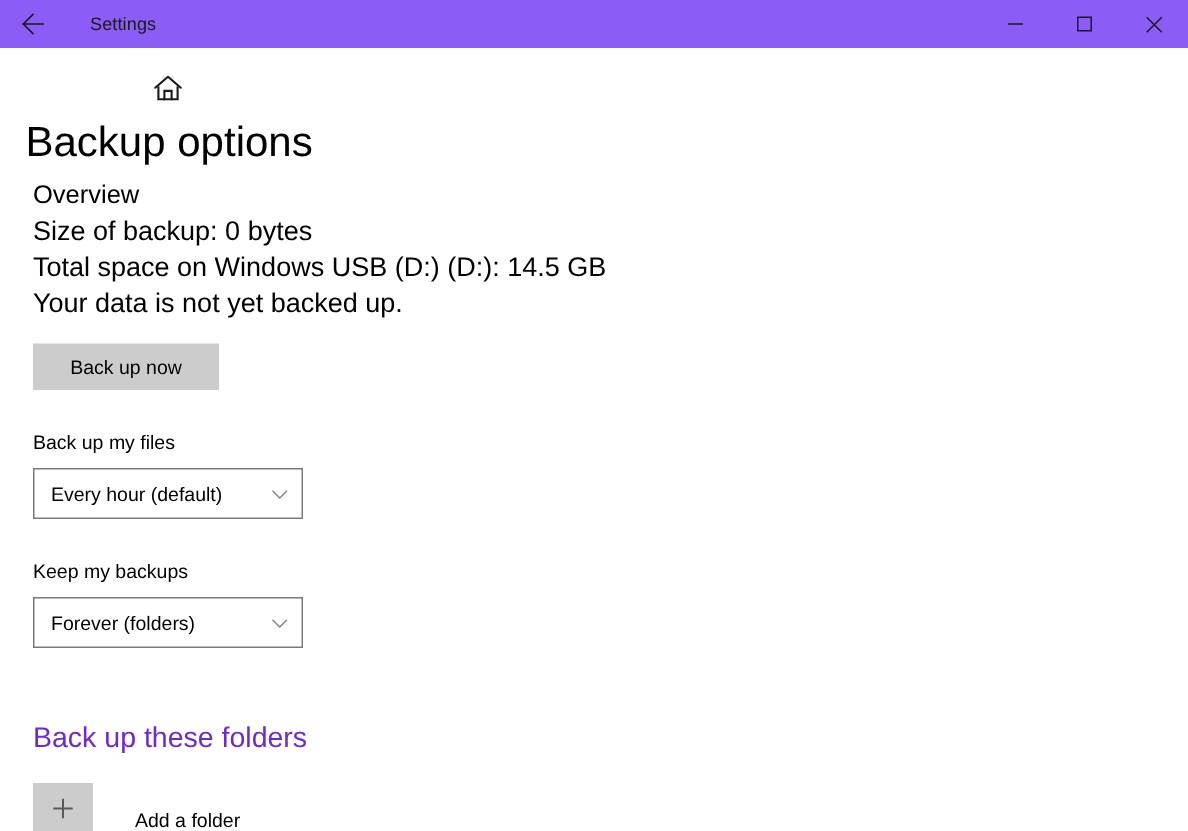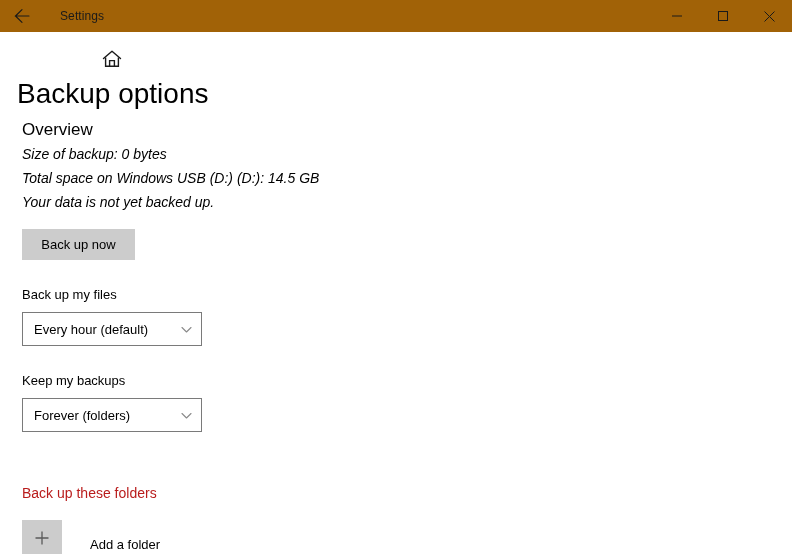--- a/index.html
+++ b/index.html
@@ -15,21 +15,21 @@
     overflow: hidden;
     position: relative;
   }
 
   
   .titlebar {
     position: absolute;
     left: 0; top: 0;
     width: 792px;
     height: 32px;
-    background: #a16207;
+    background: #8b5cf6;
     display: flex;
     align-items: center;
   }
   .back-btn {
     width: 40px;
     height: 32px;
     display: flex;
     align-items: center;
     justify-content: center;
     margin-left: 2px;
@@ -87,32 +87,31 @@
     width: 740px;
   }
   .section-heading {
     font-size: 17px;
     font-weight: 400;
     color: #000000;
     line-height: 24px;
     margin: 0;
   }
   .info-line {
-    font-size: 14px;
+    font-size: 18px;
     color: #000000;
     line-height: 18px;
     margin: 0;
-    font-style: italic;
   }
   .info-line.first { margin-top: 3px; }
   .info-line.spaced { margin-top: 6px; }
 
   .primary-button {
     margin-top: 18px;
-    width: 113px;
+    width: 124px;
     height: 31px;
     background: #cccccc;
     border: none;
     font-family: "Liberation Sans", sans-serif;
     font-size: 13px;
     color: #000000;
     display: flex;
     align-items: center;
     justify-content: center;
     padding: 0;
@@ -140,23 +139,23 @@
     font-size: 13px;
     color: #000000;
   }
   .dropdown-chevron {
     display: flex;
     align-items: center;
   }
 
   .folders-heading {
     margin-top: 48px;
-    font-size: 14px;
+    font-size: 19px;
     font-weight: 400;
-    color: #b91c1c;
+    color: #6d28d9;
     line-height: 26px;
   }
   .add-folder-row {
     margin-top: 14px;
     display: flex;
     align-items: flex-start;
   }
   .add-folder-tile {
     width: 40px;
     height: 40px;

